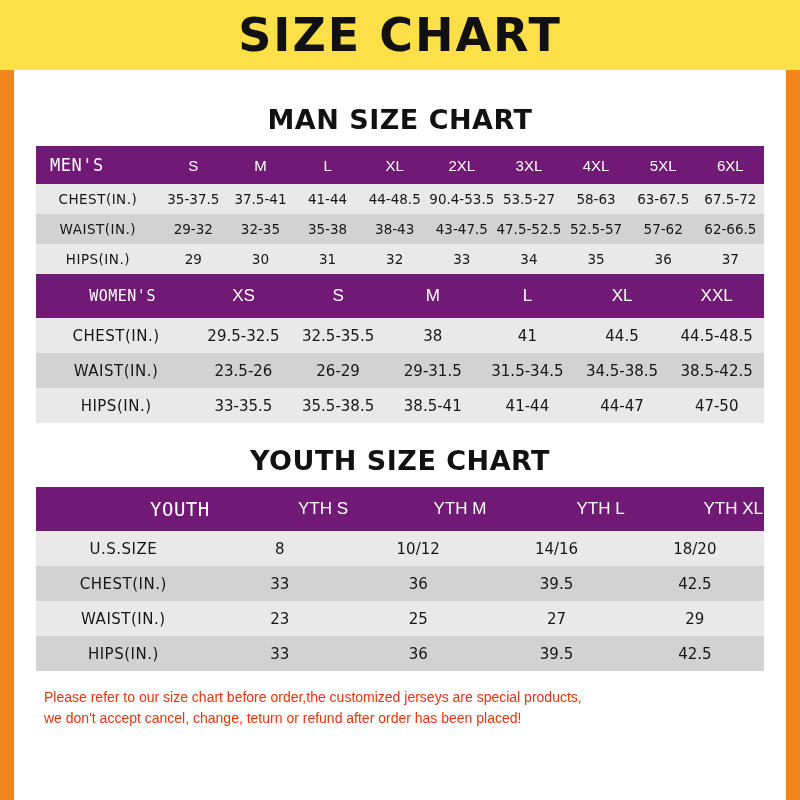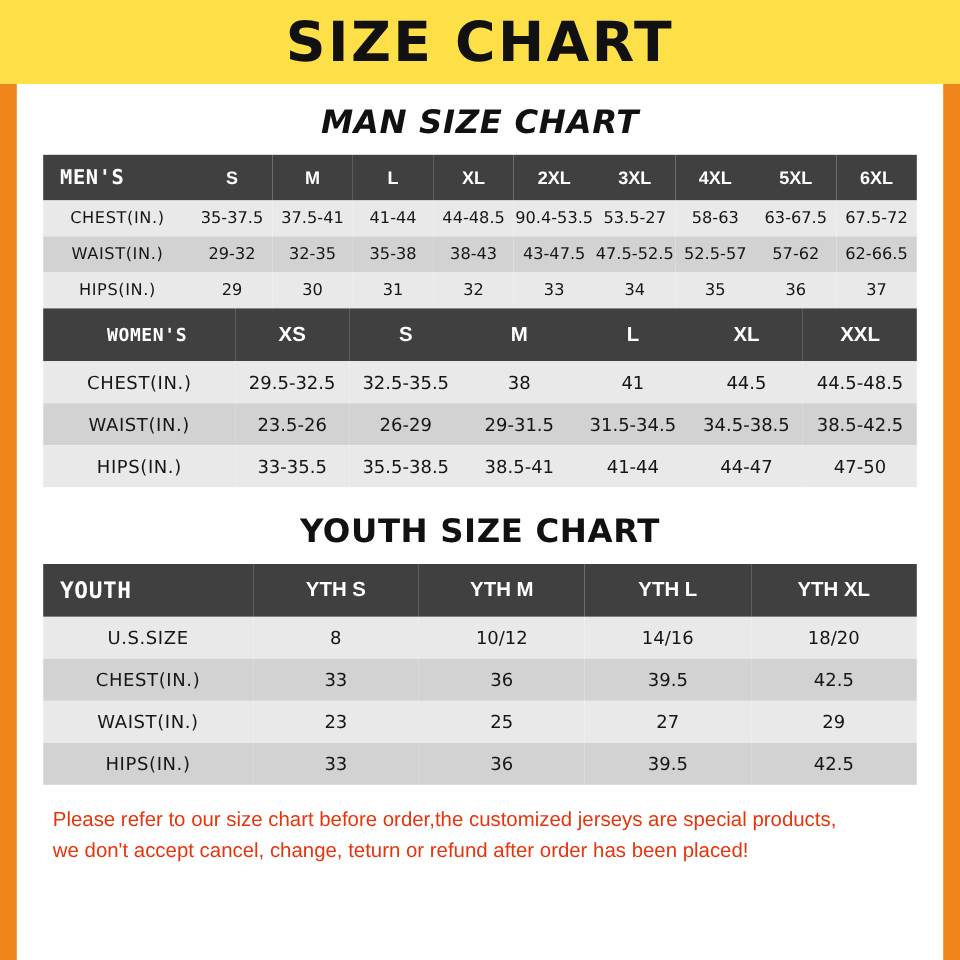--- a/index.html
+++ b/index.html
@@ -43,40 +43,40 @@
     box-sizing: border-box;
   }
   .section-title {
     text-align: center;
     font-family: "DejaVu Sans", sans-serif;
     font-weight: bold;
     font-size: 27px;
     color: #111111;
     letter-spacing: 0.5px;
   }
-  .t1 { margin-top: 17px; margin-bottom: 11px; font-style: italic; }
+  .t1 { margin-top: 34px; margin-bottom: 11px; }
   .t2 { margin-top: 20px; margin-bottom: 11px; }
   .t3 { margin-top: 22px; margin-bottom: 11px; }
 
   table {
     border-collapse: collapse;
     width: 100%;
     table-layout: fixed;
   }
   th, td {
     text-align: center;
     font-family: "Liberation Sans", sans-serif;
     color: #161616;
   }
   thead th {
-    background: #404040;
+    background: #701a75;
     color: #ffffff;
     height: 36px;
     font-size: 15px;
-    font-weight: bold;
+    font-weight: normal;
   }
   thead th.rowhead {
     text-align: left;
     padding-left: 14px;
     font-family: "DejaVu Sans Mono", monospace;
     font-size: 17px;
     letter-spacing: 0.5px;
   }
   tbody td {
     height: 28px;
@@ -94,30 +94,30 @@
   
   .tbl-men col.c0 { width: 17%; }
   .tbl-women col.c0 { width: 22%; }
   .tbl-youth col.c0 { width: 24%; }
 
   .tbl-women thead th { height: 42px; font-size: 17px; }
   .tbl-women thead th.rowhead { font-size: 15px; text-align: center; }
   .tbl-women tbody td { height: 33px; font-size: 15px; }
   .tbl-women tbody td.rowhead { font-size: 15px; }
 
-  .tbl-youth thead th { height: 42px; font-size: 17px; }
+  .tbl-youth thead th { height: 42px; font-size: 17px; text-align: right; }
   .tbl-youth thead th.rowhead { font-size: 19px; }
   .tbl-youth tbody td { height: 33px; font-size: 15px; }
   .tbl-youth tbody td.rowhead { font-size: 15px; }
 
   .notice {
     margin-top: 16px;
     padding: 0 8px;
     color: #e8340c;
-    font-size: 17px;
+    font-size: 14px;
     font-family: "Liberation Sans", sans-serif;
     line-height: 1.5;
     text-align: left;
   }
 </style>
 </head>
 <body>
 
 <div class="page">
 

